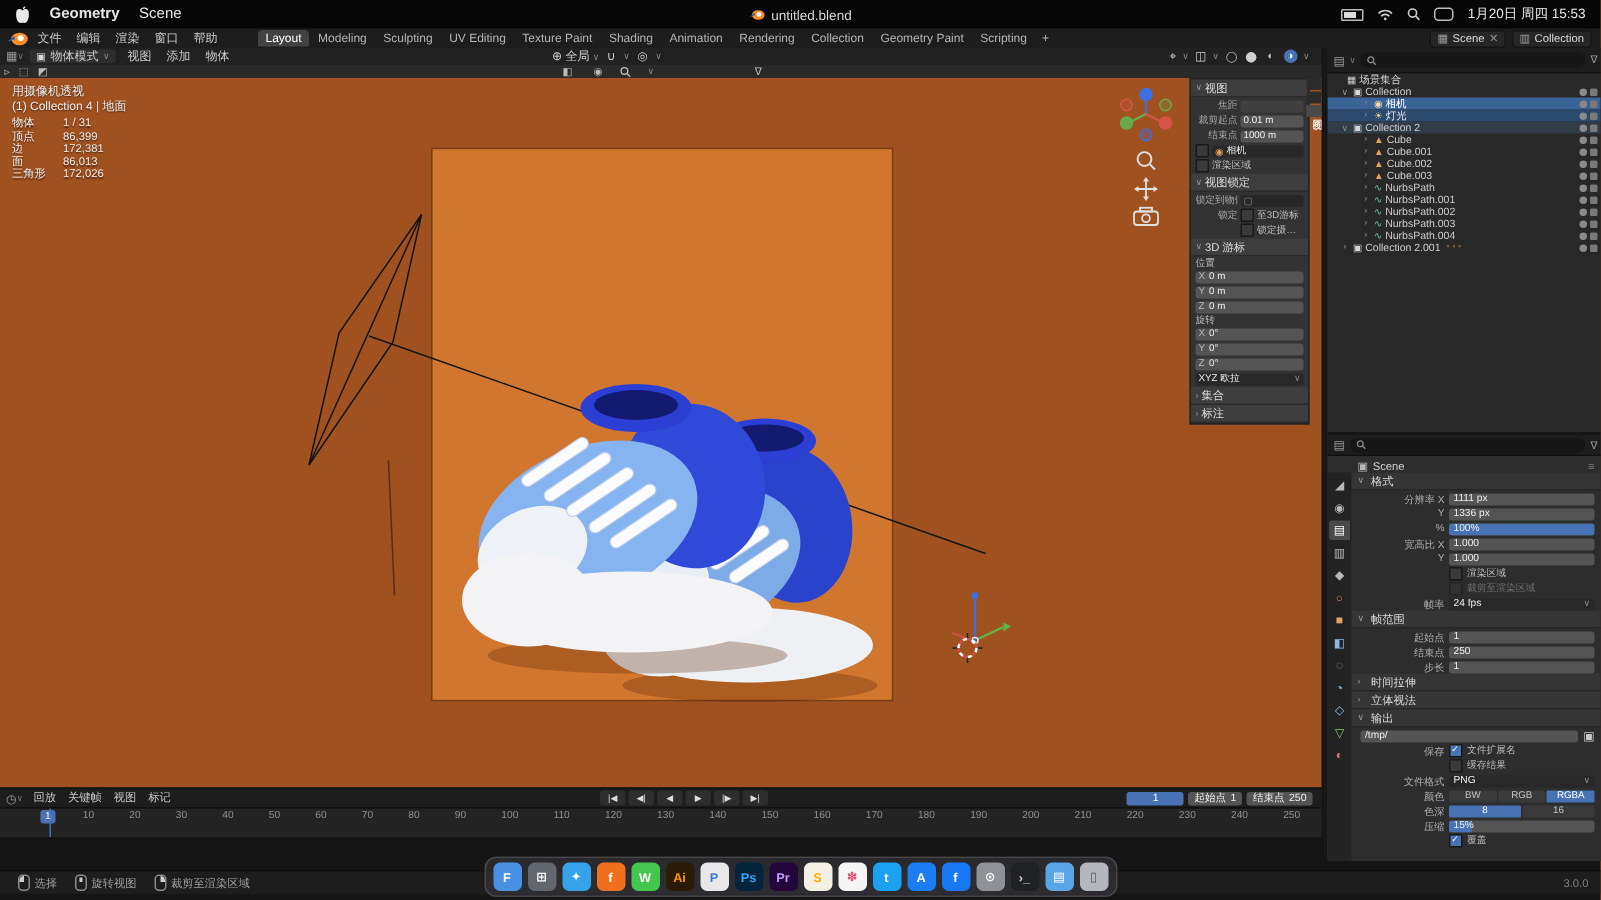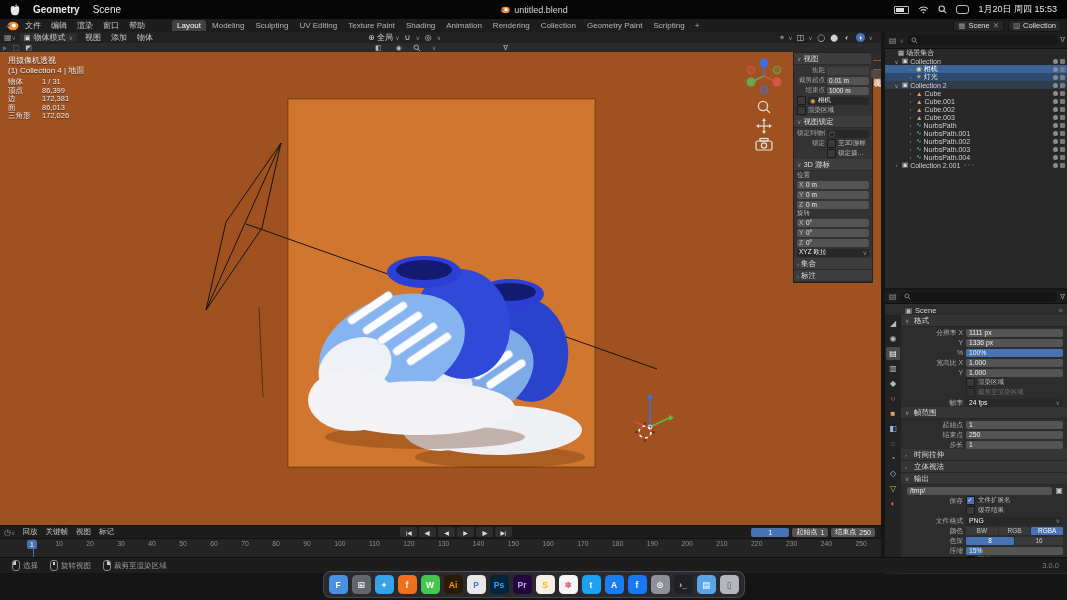--- a/index.html
+++ b/index.html
@@ -103,21 +103,21 @@
   .transport{position:absolute;left:400px;display:flex;gap:2px}
   .tbtn{min-width:13px;height:10px;background:#2e2e2e;border-radius:2px;display:flex;align-items:center;justify-content:center;font-size:6px;color:#ddd;padding:0 2px}
   .tl-right{margin-left:auto;display:flex;gap:3px;padding-right:6px;align-items:center}
   .tfield{background:#545454;border-radius:2px;height:9px;display:flex;align-items:center;padding:0 4px;font-size:7px;color:#eee;gap:3px}
   .tfield.cur{background:#4772b3;color:#fff;min-width:30px;justify-content:center}
   .tl-ruler{position:relative;height:19px}
   .ticks{display:flex;justify-content:space-between;padding:1px 14px 0 28px;font-size:6.8px;color:#8f8f8f}
   .cfline{position:absolute;left:33px;top:0;bottom:0;width:1px;background:#4772b3}
   .cfchip{position:absolute;left:27px;top:1px;background:#4772b3;color:#fff;font-size:6.8px;border-radius:2px;padding:0 3px;line-height:9px}
   
-  .statusbar{left:0;top:557px;width:1067px;height:15px;background:#1d1d1d;border-top:1px solid #0e0e0e;display:flex;align-items:center;font-size:7.5px;color:#9f9f9f}
+  .statusbar{left:0;top:580px;width:1067px;height:15px;background:#1d1d1d;border-top:1px solid #0e0e0e;display:flex;align-items:center;font-size:7.5px;color:#9f9f9f}
   .hint{display:flex;align-items:center;gap:3px;margin-left:12px}
   .mouse{width:6px;height:9px;border:1px solid #8a8a8a;border-radius:3px;position:relative}
   .mouse::after{content:"";position:absolute;background:#cfcfcf}
   .mouse.lmb::after{left:0;top:0;width:3px;height:4px;border-radius:3px 0 0 0}
   .mouse.mmb::after{left:2px;top:1px;width:2px;height:3px}
   .mouse.rmb::after{right:0;top:0;width:3px;height:4px;border-radius:0 3px 0 0}
   .version{margin-left:auto;padding-right:8px;color:#7f7f7f}
   
   .dock{left:50%;transform:translateX(-50%);bottom:2px;height:25px;background:rgba(55,55,62,.62);
         border:1px solid rgba(255,255,255,.14);border-radius:8px;display:flex;align-items:center;gap:4px;padding:0 5px}

